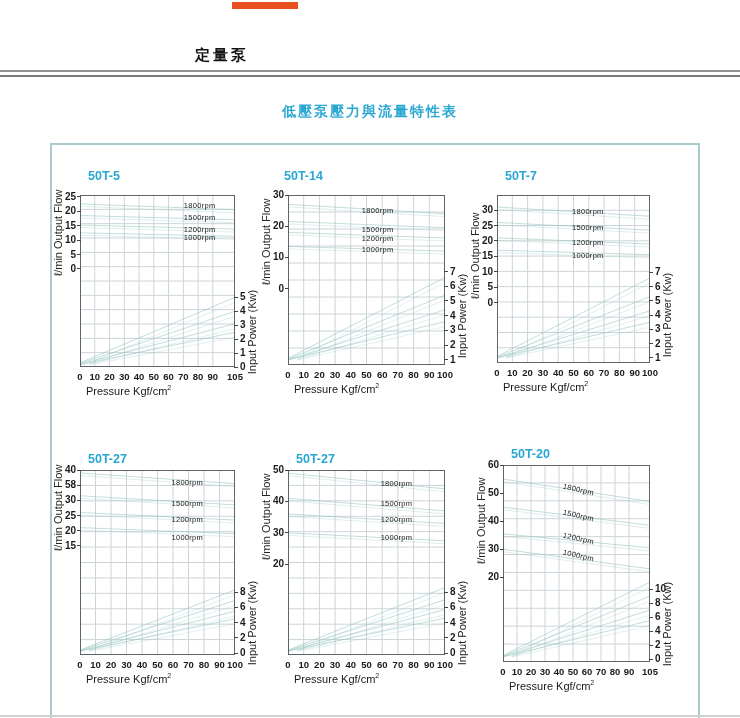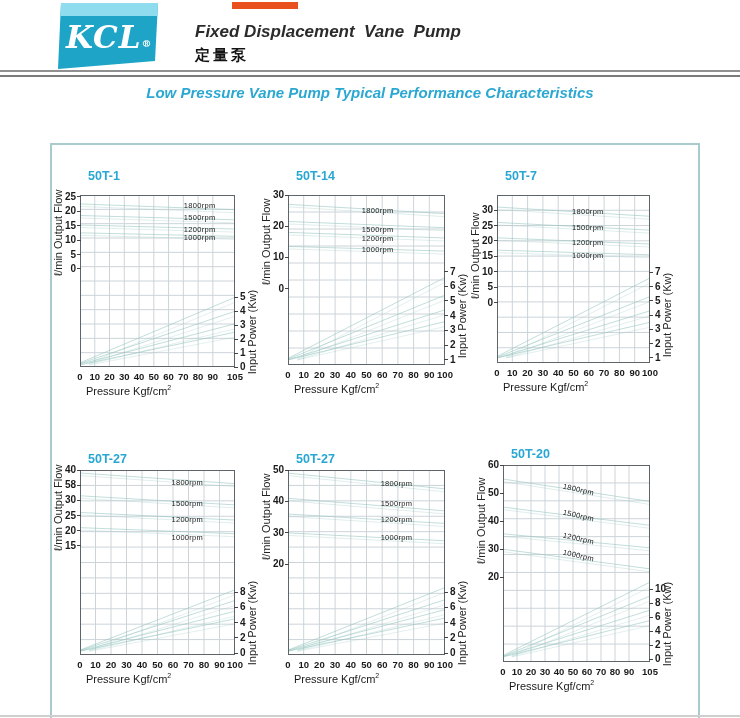--- a/index.html
+++ b/index.html
@@ -36,37 +36,32 @@
   .legend-rot{transform:translateY(-50%) rotate(13deg);transform-origin:left center;}
   .xaxis-label{font-size:11px;color:#1a1a1a;white-space:nowrap;}
   .xaxis-label sup{font-size:7px;}
 </style>
 </head>
 <body>
 
 <div id="page">
   <div class="abs" id="red-bar"></div>
 
-  <div class="abs" id="logo">
-    <div class="abs" id="logo-band"></div>
-    <div class="abs" id="logo-text"><span>KCL</span><span id="logo-reg">®</span></div>
-  </div>
-
-  <div class="abs" id="hdr-title">Fixed Displacement  Vane  Pump</div>
+
   <div class="abs" id="hdr-sub">定量泵</div>
 
   <div class="abs rule" id="rule1"></div>
   <div class="abs rule" id="rule2"></div>
 
-  <div class="abs" id="sec-en">Low Pressure Vane Pump Typical Performance Characteristics</div>
+  <div class="abs" id="sec-zh">低壓泵壓力與流量特性表</div>
 
   <div class="abs" id="panel"></div>
 
   <div class="abs" id="bottom-line"></div>
-<div class="abs chart-title" style="left: 88px; top: 169px;">50T-1</div>
+<div class="abs chart-title" style="left: 88px; top: 169px;">50T-5</div>
     <svg width="155" height="172" style="position: absolute; left: 80px; top: 195px; overflow: visible;">
       <line x1="14.761904761904761" y1="0" x2="14.761904761904761" y2="172" stroke="#ccd4d9" stroke-width="1" stroke-opacity="1"></line>
       <line x1="29.523809523809522" y1="0" x2="29.523809523809522" y2="172" stroke="#ccd4d9" stroke-width="1" stroke-opacity="1"></line>
       <line x1="44.285714285714285" y1="0" x2="44.285714285714285" y2="172" stroke="#ccd4d9" stroke-width="1" stroke-opacity="1"></line>
       <line x1="59.047619047619044" y1="0" x2="59.047619047619044" y2="172" stroke="#ccd4d9" stroke-width="1" stroke-opacity="1"></line>
       <line x1="73.80952380952381" y1="0" x2="73.80952380952381" y2="172" stroke="#ccd4d9" stroke-width="1" stroke-opacity="1"></line>
       <line x1="88.57142857142857" y1="0" x2="88.57142857142857" y2="172" stroke="#ccd4d9" stroke-width="1" stroke-opacity="1"></line>
       <line x1="103.33333333333333" y1="0" x2="103.33333333333333" y2="172" stroke="#ccd4d9" stroke-width="1" stroke-opacity="1"></line>
       <line x1="118.09523809523809" y1="0" x2="118.09523809523809" y2="172" stroke="#ccd4d9" stroke-width="1" stroke-opacity="1"></line>
       <line x1="132.85714285714286" y1="0" x2="132.85714285714286" y2="172" stroke="#ccd4d9" stroke-width="1" stroke-opacity="1"></line>
@@ -134,21 +129,21 @@
     <div class="abs xtick" style="left: 198.095px; top: 371px;">80</div>
     <div class="abs xtick" style="left: 212.857px; top: 371px;">90</div>
     <div class="abs xtick" style="left: 235px; top: 371px;">105</div>
     <div class="abs axis-title" style="left: 58px; top: 232.84px;">ℓ/min Output Flow</div>
     <div class="abs axis-title" style="left: 252px; top: 332.17px;">Input Power (Kw)</div>
     <div class="abs xaxis-label" style="left: 86px; top: 384px;"><span>Pressure Kgf/cm</span><sup>2</sup></div>
     <div class="abs legend-label" style="left: 183.85px; top: 205.32px;">1800rpm</div>
     <div class="abs legend-label" style="left: 183.85px; top: 217.016px;">1500rpm</div>
     <div class="abs legend-label" style="left: 183.85px; top: 228.884px;">1200rpm</div>
     <div class="abs legend-label" style="left: 183.85px; top: 237.14px;">1000rpm</div>
-    <div class="abs chart-title" style="left: 296px; top: 169px;">50T-14</div>
+    <div class="abs chart-title" style="left: 284px; top: 169px;">50T-14</div>
     <svg width="157" height="170" style="position: absolute; left: 288px; top: 195px; overflow: visible;">
       <line x1="15.700000000000001" y1="0" x2="15.700000000000001" y2="170" stroke="#ccd4d9" stroke-width="1" stroke-opacity="1"></line>
       <line x1="31.400000000000002" y1="0" x2="31.400000000000002" y2="170" stroke="#ccd4d9" stroke-width="1" stroke-opacity="1"></line>
       <line x1="47.1" y1="0" x2="47.1" y2="170" stroke="#ccd4d9" stroke-width="1" stroke-opacity="1"></line>
       <line x1="62.800000000000004" y1="0" x2="62.800000000000004" y2="170" stroke="#ccd4d9" stroke-width="1" stroke-opacity="1"></line>
       <line x1="78.5" y1="0" x2="78.5" y2="170" stroke="#ccd4d9" stroke-width="1" stroke-opacity="1"></line>
       <line x1="94.2" y1="0" x2="94.2" y2="170" stroke="#ccd4d9" stroke-width="1" stroke-opacity="1"></line>
       <line x1="109.89999999999999" y1="0" x2="109.89999999999999" y2="170" stroke="#ccd4d9" stroke-width="1" stroke-opacity="1"></line>
       <line x1="125.60000000000001" y1="0" x2="125.60000000000001" y2="170" stroke="#ccd4d9" stroke-width="1" stroke-opacity="1"></line>
       <line x1="141.3" y1="0" x2="141.3" y2="170" stroke="#ccd4d9" stroke-width="1" stroke-opacity="1"></line>

